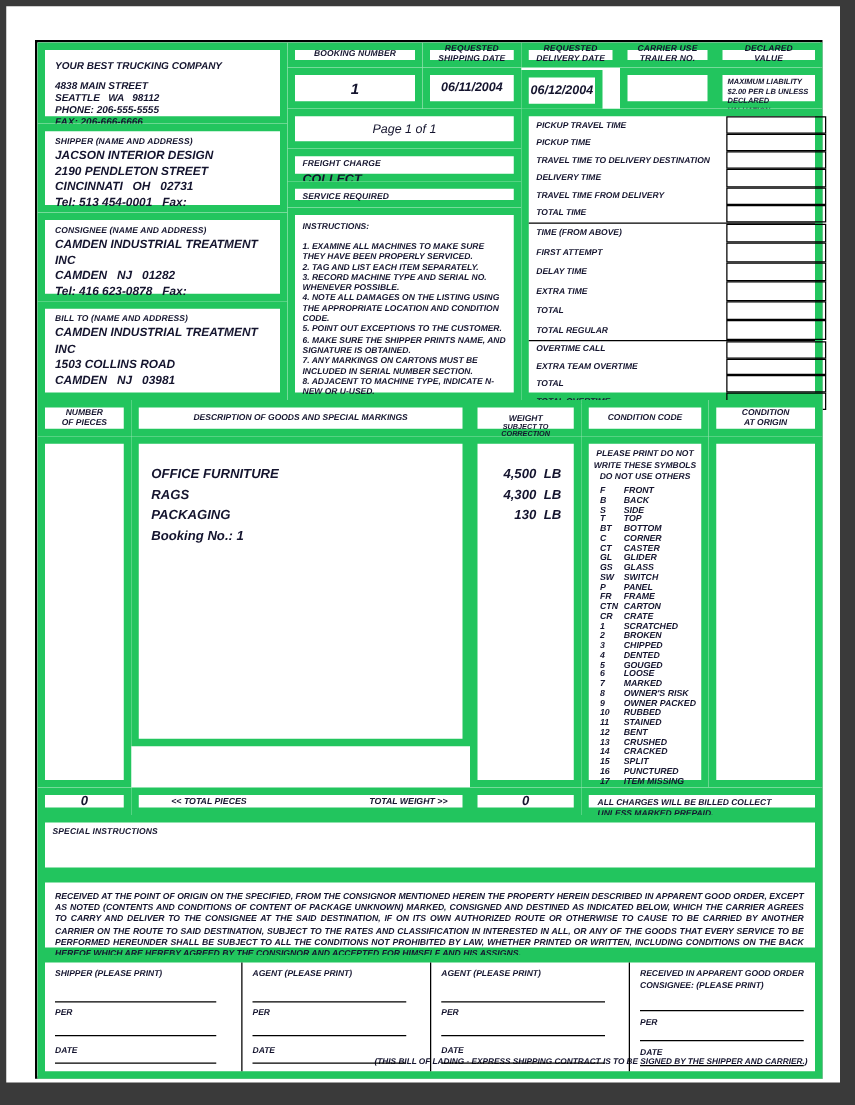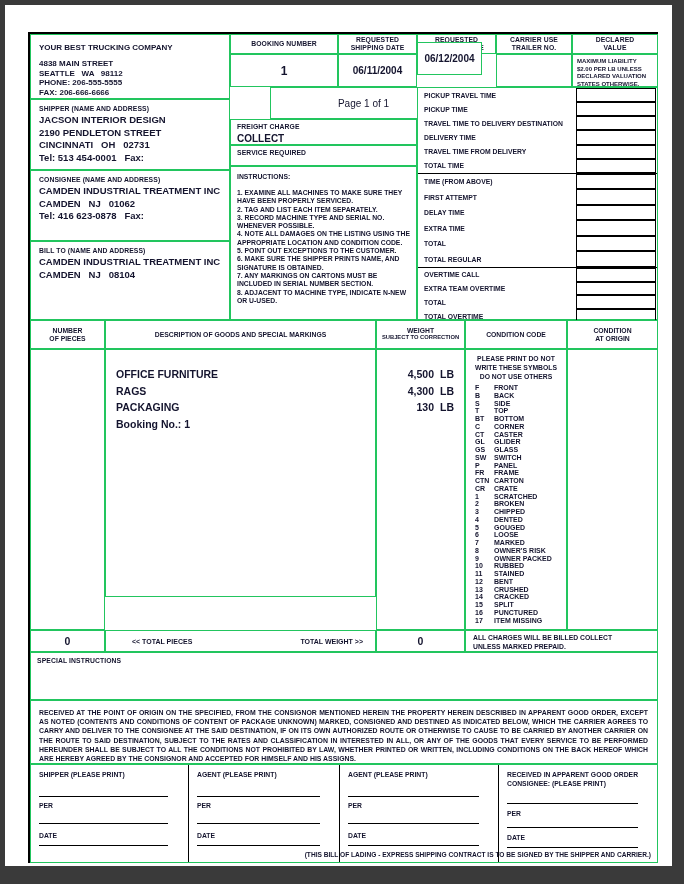--- a/index.html
+++ b/index.html
@@ -3,38 +3,38 @@
 <meta charset="utf-8">
 <style>
   * { margin:0; padding:0; box-sizing:border-box; }
   body {
     width:684px; height:884px; position:relative;
     background:#3a3a3a; overflow:hidden;
     font-family:"Liberation Sans", sans-serif; color:#14142e;
   }
   .page { position:absolute; left:5px; top:5px; width:667px; height:861px; background:#ffffff; }
   .form { position:absolute; left:23px; top:27px; width:630px; height:831px; border:2px solid #000; }
-  .bx   { position:absolute; border:1px solid #22c55e; background:#fff; }
+  .bx   { position:absolute; border:6px solid #22c55e; background:#fff;font-style:italic; }
 
   .lbl      { font-size:6.8px; font-weight:bold; letter-spacing:.1px; }
   .pre      { white-space:pre-line; }
   .ctr      { text-align:center; }
 
   .comp-name { font-size:8px; font-weight:bold; padding:8px 0 7px 8px; }
   .comp-line { font-size:8px; font-weight:bold; line-height:9.6px; padding-left:8px; white-space:pre-wrap; }
 
   .party-lbl { padding:5px 0 2px 8px; }
   .addr-line { font-size:9.5px; font-weight:bold; line-height:12.5px; padding-left:8px; white-space:pre-wrap; }
 
   .hdr-cell  { display:flex; align-items:center; justify-content:center; line-height:8px; }
   .val-big   { font-size:12px; font-weight:bold; display:flex; align-items:center; justify-content:center; }
   .val-date  { font-size:10px; font-weight:bold; display:flex; align-items:center; justify-content:center; }
   .decl-note { font-size:6px; font-weight:bold; line-height:7.6px; padding:3px 2px 0 4px; white-space:pre-line; }
 
-  .page-info { font-size:10px; display:flex; align-items:center; justify-content:center;margin-left:40px; }
+  .page-info { font-size:10px; display:flex; align-items:center; justify-content:center; }
   .freight-val { font-size:10px; font-weight:bold; padding:3px 0 14px 6px; }
 
   .instr-title { font-size:6.8px; font-weight:bold; padding:6px 0 9px 6px; }
   .instr-item  { font-size:6.8px; font-weight:bold; line-height:8.3px; padding:0 4px 0 6px; }
 
   .time-group { border-bottom:1px solid #000; }
   .time-group:last-child { border-bottom:none; }
   .time-row   { position:relative; display:flex; align-items:center; }
   .time-label { font-size:6.8px; font-weight:bold; padding-left:6px; }
   .time-box   { position:absolute; left:158px; top:0; height:100%; width:80px; border:1px solid #000; }
@@ -90,46 +90,47 @@
           <div class="addr-line">2190 PENDLETON STREET</div>
           <div class="addr-line">CINCINNATI   OH   02731</div>
           <div class="addr-line">Tel: 513 454-0001   Fax:</div>
         </div>
     </div>
 
     <div class="bx" style="left:0;top:136px;width:200px;height:71px">
       <div class="lbl party-lbl">CONSIGNEE (NAME AND ADDRESS)</div>
       <div>
           <div class="addr-line">CAMDEN INDUSTRIAL TREATMENT INC</div>
-          <div class="addr-line">CAMDEN   NJ   01062</div>
+          <div class="addr-line">CAMDEN   NJ   01282</div>
           <div class="addr-line">Tel: 416 623-0878   Fax:</div>
         </div>
     </div>
 
     <div class="bx" style="left:0;top:207px;width:200px;height:79px">
       <div class="lbl party-lbl">BILL TO (NAME AND ADDRESS)</div>
       <div>
           <div class="addr-line">CAMDEN INDUSTRIAL TREATMENT INC</div>
-          <div class="addr-line">CAMDEN   NJ   08104</div>
+          <div class="addr-line">1503 COLLINS ROAD</div>
+          <div class="addr-line">CAMDEN   NJ   03981</div>
         </div>
     </div>
 
     <div class="bx hdr-cell lbl ctr" style="left:200px;top:0;width:108px;height:20px">BOOKING NUMBER</div>
     <div class="bx hdr-cell lbl ctr pre" style="left:308px;top:0;width:79px;height:20px">REQUESTED
 SHIPPING DATE</div>
     <div class="bx hdr-cell lbl ctr pre" style="left:387px;top:0;width:79px;height:20px">REQUESTED
 DELIVERY DATE</div>
     <div class="bx hdr-cell lbl ctr pre" style="left:466px;top:0;width:76px;height:20px">CARRIER USE
 TRAILER NO.</div>
     <div class="bx hdr-cell lbl ctr pre" style="left:542px;top:0;width:86px;height:20px">DECLARED
 VALUE</div>
 
     <div class="bx val-big" style="left:200px;top:20px;width:108px;height:33px">1</div>
     <div class="bx val-date" style="left:308px;top:20px;width:79px;height:33px">06/11/2004</div>
-    <div class="bx val-date" style="left:387px;top:8px;width:65px;height:33px">06/12/2004</div>
+    <div class="bx val-date" style="left:387px;top:22px;width:65px;height:33px">06/12/2004</div>
     <div class="bx val-date" style="left:466px;top:20px;width:76px;height:33px"></div>
     <div class="bx decl-note" style="left:542px;top:20px;width:86px;height:33px">MAXIMUM LIABILITY
 $2.00 PER LB UNLESS
 DECLARED VALUATION
 STATES OTHERWISE.</div>
 
     <div class="bx page-info" style="left:200px;top:53px;width:187px;height:32px">Page 1 of 1</div>
 
     <div class="bx" style="left:200px;top:85px;width:187px;height:26px">
       <div class="lbl" style="padding:3px 0 0 6px">FREIGHT CHARGE</div>

